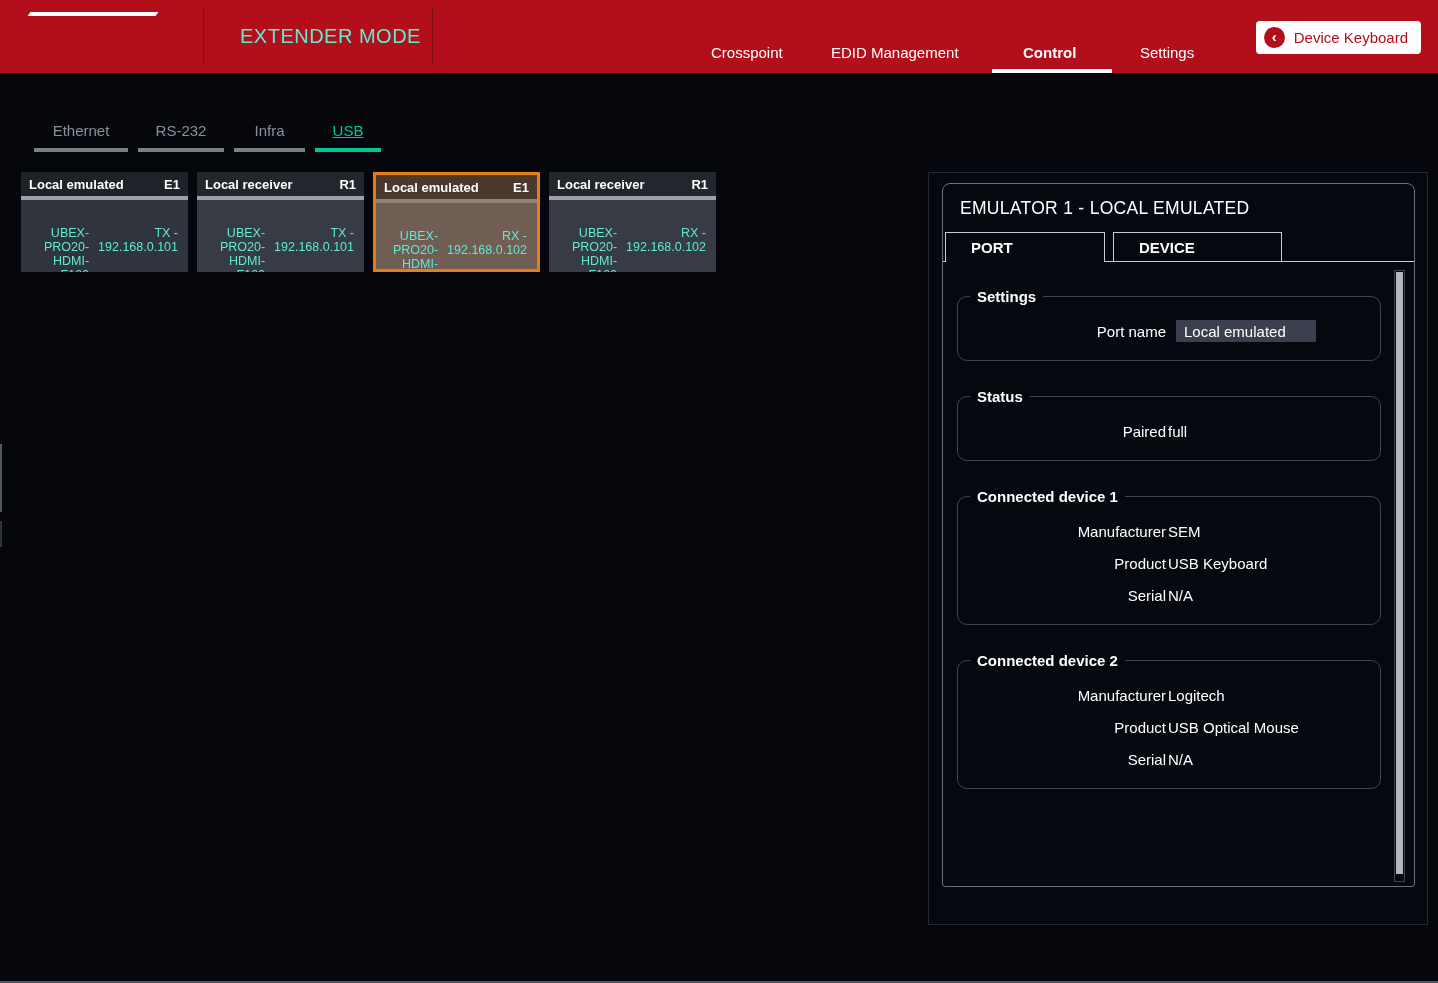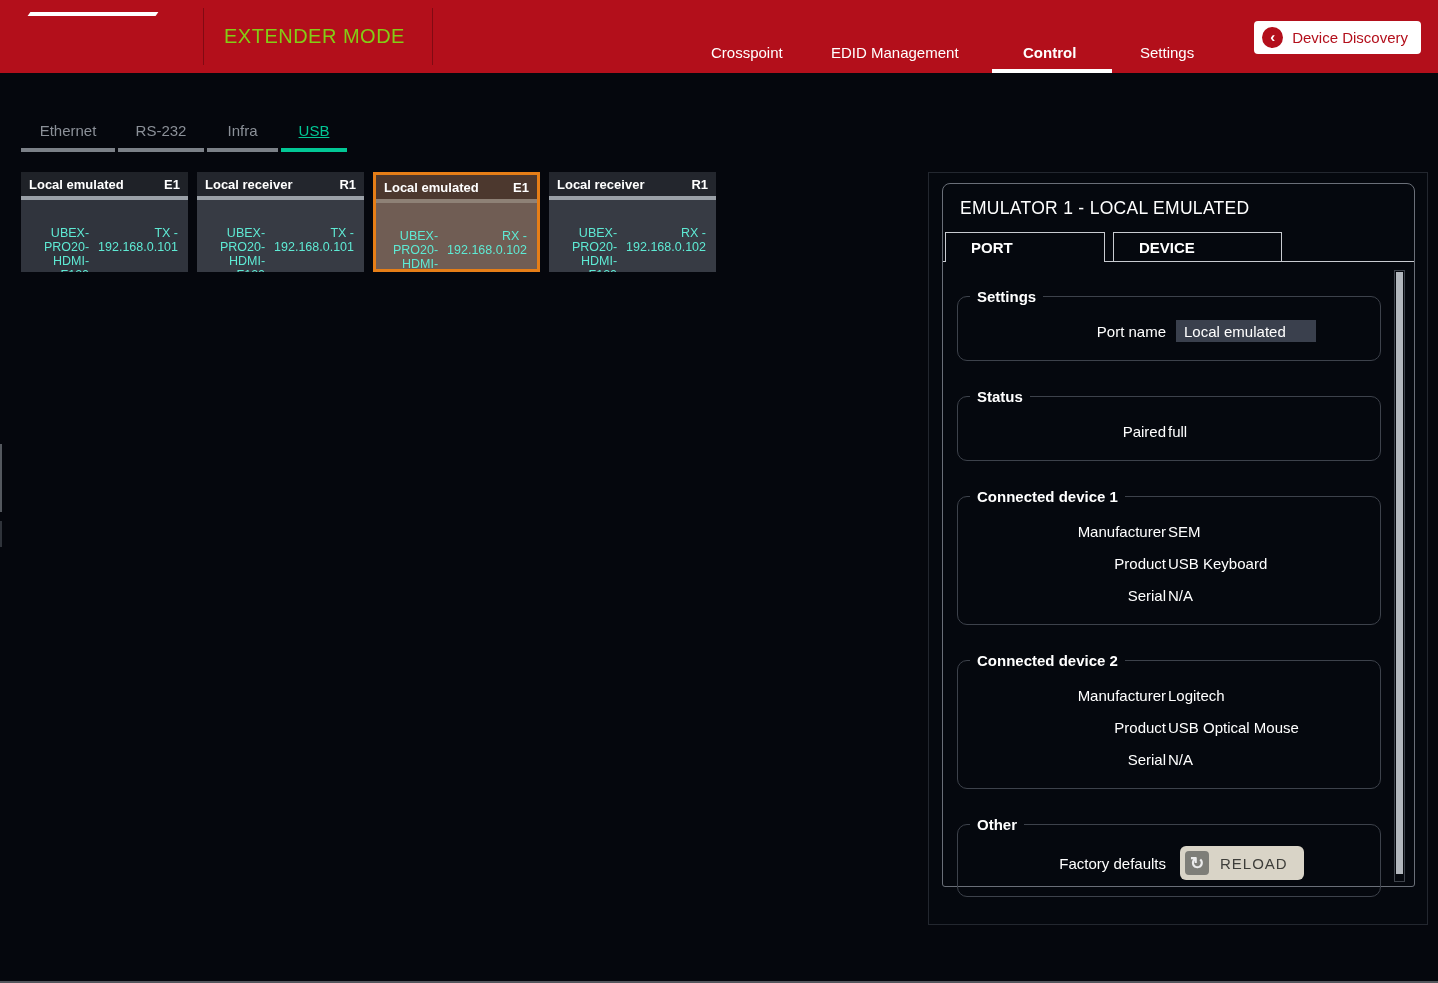--- a/index.html
+++ b/index.html
@@ -31,23 +31,23 @@
     width:128px; height:4px; background:#fff;
     margin-top:3px; margin-left:2px; transform:skewX(-35deg);
   }
   .hdr-divider {
     position:absolute; top:8px; width:1px; height:57px;
     background:rgba(0,0,0,0.28);
   }
   .hdr-divider.d1 { left:203px; }
   .hdr-divider.d2 { left:432px; }
   .mode-label {
-    position:absolute; left:224px; top:0; height:73px;
+    position:absolute; left:240px; top:0; height:73px;
     display:flex; align-items:center;
-    font-size:20px; letter-spacing:0.5px; color:#84cc16;
+    font-size:20px; letter-spacing:0.5px; color:#5eead4;
   }
   .nav-item {
     position:absolute; top:0; height:73px;
     display:flex; align-items:center;
     font-size:15px; color:#fff; cursor:pointer; white-space:nowrap;margin-top:16px;
   }
   .nav-0 { left:711px; }
   .nav-1 { left:831px; }
   .nav-2 { left:1023px; font-weight:700; }
   .nav-3 { left:1140px; }
@@ -63,21 +63,21 @@
   }
   .disc-icon {
     width:21px; height:21px; border-radius:50%;
     background:#b30f1b; color:#fff;
     display:flex; align-items:center; justify-content:center;
     font-size:15px; font-weight:700; line-height:1; padding-bottom:2px;
   }
   .disc-label { color:#b30f1b; font-size:15px; }
 
   
-  .tabs { position:absolute; left:21px; top:113px; display:flex; gap:3px; }
+  .tabs { position:absolute; left:34px; top:113px; display:flex; gap:10px; }
   .tab {
     height:39px; display:flex; align-items:center; justify-content:center;
     font-size:15px; color:#8b9098; border-bottom:4px solid #7b8087;
     cursor:pointer;
   }
   .tab.t0 { width:94px; }
   .tab.t1 { width:86px; }
   .tab.t2 { width:71px; }
   .tab.t3 { width:66px; }
   .tab.active { color:#02c795; border-bottom-color:#02c795; font-weight:400;text-decoration:underline; }
@@ -199,21 +199,21 @@
   <div class="hdr-divider d2"></div>
 
   <div class="nav-item nav-0">Crosspoint</div>
   <div class="nav-item nav-1">EDID Management</div>
   <div class="nav-item nav-2">Control</div>
   <div class="nav-item nav-3">Settings</div>
   <div class="nav-active-underline"></div>
 
   <button class="disc-btn">
     <span class="disc-icon">‹</span>
-    <span class="disc-label">Device Discovery</span>
+    <span class="disc-label">Device Keyboard</span>
   </button>
 </div>
 
 <div class="tabs">
   <div class="tab t0">Ethernet</div>
   <div class="tab t1">RS-232</div>
   <div class="tab t2">Infra</div>
   <div class="tab t3 active">USB</div>
 </div>
 
@@ -324,30 +324,20 @@
         <div class="frow">
           <span class="frow-label">Product</span>
           <span class="frow-value">USB Optical Mouse</span>
         </div>
         <div class="frow">
           <span class="frow-label">Serial</span>
           <span class="frow-value">N/A</span>
         </div>
       </fieldset>
 
-      <fieldset>
-        <legend>Other</legend>
-        <div class="frow" style="min-height:40px;">
-          <span class="frow-label">Factory defaults</span>
-          <button class="reload-btn">
-            <span class="reload-icon">↻</span>
-            <span class="reload-label">RELOAD</span>
-          </button>
-        </div>
-      </fieldset>
 
     </div>
 
     <div class="pscrollbar">
       <div class="pscroll-thumb"></div>
     </div>
   </div>
 </div>
 
 <div class="edge-bar-1"></div>

